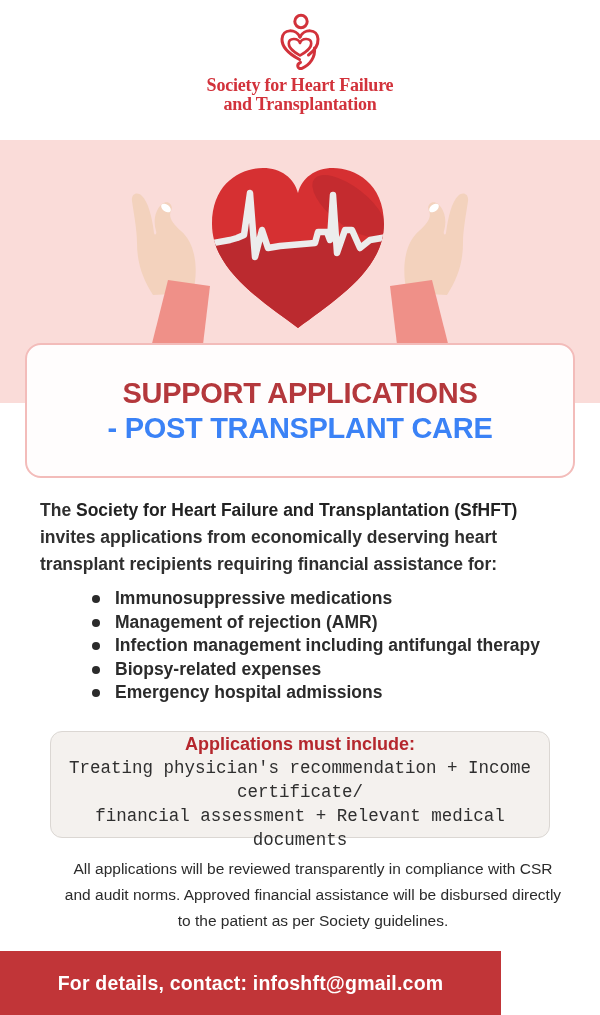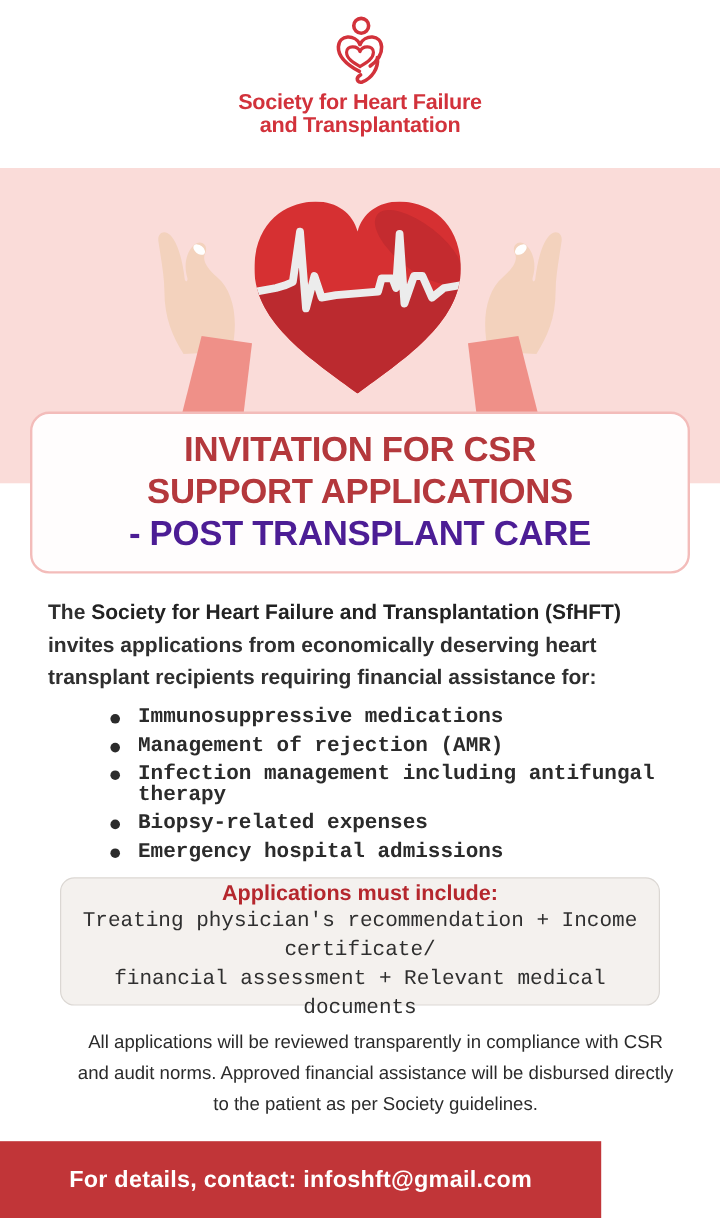--- a/index.html
+++ b/index.html
@@ -5,38 +5,38 @@
   html,body{margin:0;padding:0;background:#e9e9e9;}
   .poster{
     position:relative;width:600px;height:1015px;margin:0 auto;
     background:#ffffff;overflow:hidden;
     font-family:"Liberation Sans", sans-serif;
     -webkit-font-smoothing:antialiased;
   }
   
   .header{position:absolute;top:0;left:0;width:600px;height:140px;background:#ffffff;text-align:center;}
   .logo-icon{display:block;margin:12px auto 2px auto;}
-  .brand-name{color:#d2323b;font-weight:bold;font-size:18px;line-height:19px;letter-spacing:-0.2px;}
+  .brand-name{color:#d2323b;font-weight:bold;font-size:18px;line-height:19px;letter-spacing:-0.2px;font-family:Liberation Serif, serif;}
   
   .hero{position:absolute;top:140px;left:0;width:600px;height:263px;}
   
   .title-card{
     position:absolute;top:343px;left:25px;width:550px;height:135px;
     background:#fffdfd;border:2px solid #f3bcba;border-radius:16px;
     box-sizing:border-box;display:flex;flex-direction:column;justify-content:center;
     text-align:center;
   }
   .title-line{font-weight:bold;font-size:29px;line-height:35px;letter-spacing:-0.3px;color:#b4383c;}
-  .title-line.accent{color:#4c1d95;}
+  .title-line.accent{color:#3b82f6;}
   
   .intro{position:absolute;top:497px;left:40px;width:520px;text-align:left;
          font-size:17.5px;line-height:27px;color:#2f2f2f;font-weight:bold;}
   .intro b{color:#222;}
   
-  .bullets{position:absolute;top:590px;left:88px;width:460px;margin:0;padding:0;list-style:none;font-family:Liberation Mono, monospace;}
+  .bullets{position:absolute;top:590px;left:88px;width:460px;margin:0;padding:0;list-style:none;}
   .bullets li{
     position:relative;padding-left:27px;margin:0 0 6px 0;
     font-weight:bold;font-size:17.5px;line-height:17.5px;color:#2b2b2b;
   }
   .bullets li::before{
     content:"";position:absolute;left:4px;top:5px;width:8px;height:8px;border-radius:50%;
     background:#2b2b2b;
   }
   
   .req-box{
@@ -96,21 +96,20 @@
 
     <g clip-path="url(#heartClip)">
       <rect x="205" y="20" width="190" height="180" fill="#d63032"></rect>
       <ellipse cx="349" cy="66" rx="44" ry="19" transform="rotate(38 349 66)" fill="#b2252c" opacity="0.5"></ellipse>
       <path d="M212,104 L230,100 L237,98 L244,95 L250,53 L255,117 L262,90 L268,108 L280,106 L315,103 L318,92 L327,92 L330,100 L333,55 L337,113 L345,90 L352,90 L360,108 L370,100 L384,97 L384,235 L212,235 Z" fill="#bb2a2f"></path>
       <path d="M208,104 L230,100 L237,98 L244,95 L250,53 L255,117 L262,90 L268,108 L280,106 L315,103 L318,92 L327,92 L330,100 L333,55 L337,113 L345,90 L352,90 L360,108 L370,100 L388,97" fill="none" stroke="#ececec" stroke-width="6.5" stroke-linejoin="round" stroke-linecap="round"></path>
     </g>
   </svg>
 
   <div class="title-card">
-    <div class="title-line">INVITATION FOR CSR</div>
     <div class="title-line">SUPPORT APPLICATIONS</div>
     <div class="title-line accent">- POST TRANSPLANT CARE</div>
   </div>
 
   <div class="intro">
     <span>The </span><b>Society for Heart Failure and Transplantation (SfHFT)</b><br>
     <span>invites applications from economically deserving heart</span><br>
     <span>transplant recipients requiring financial assistance for:</span>
   </div>
 

